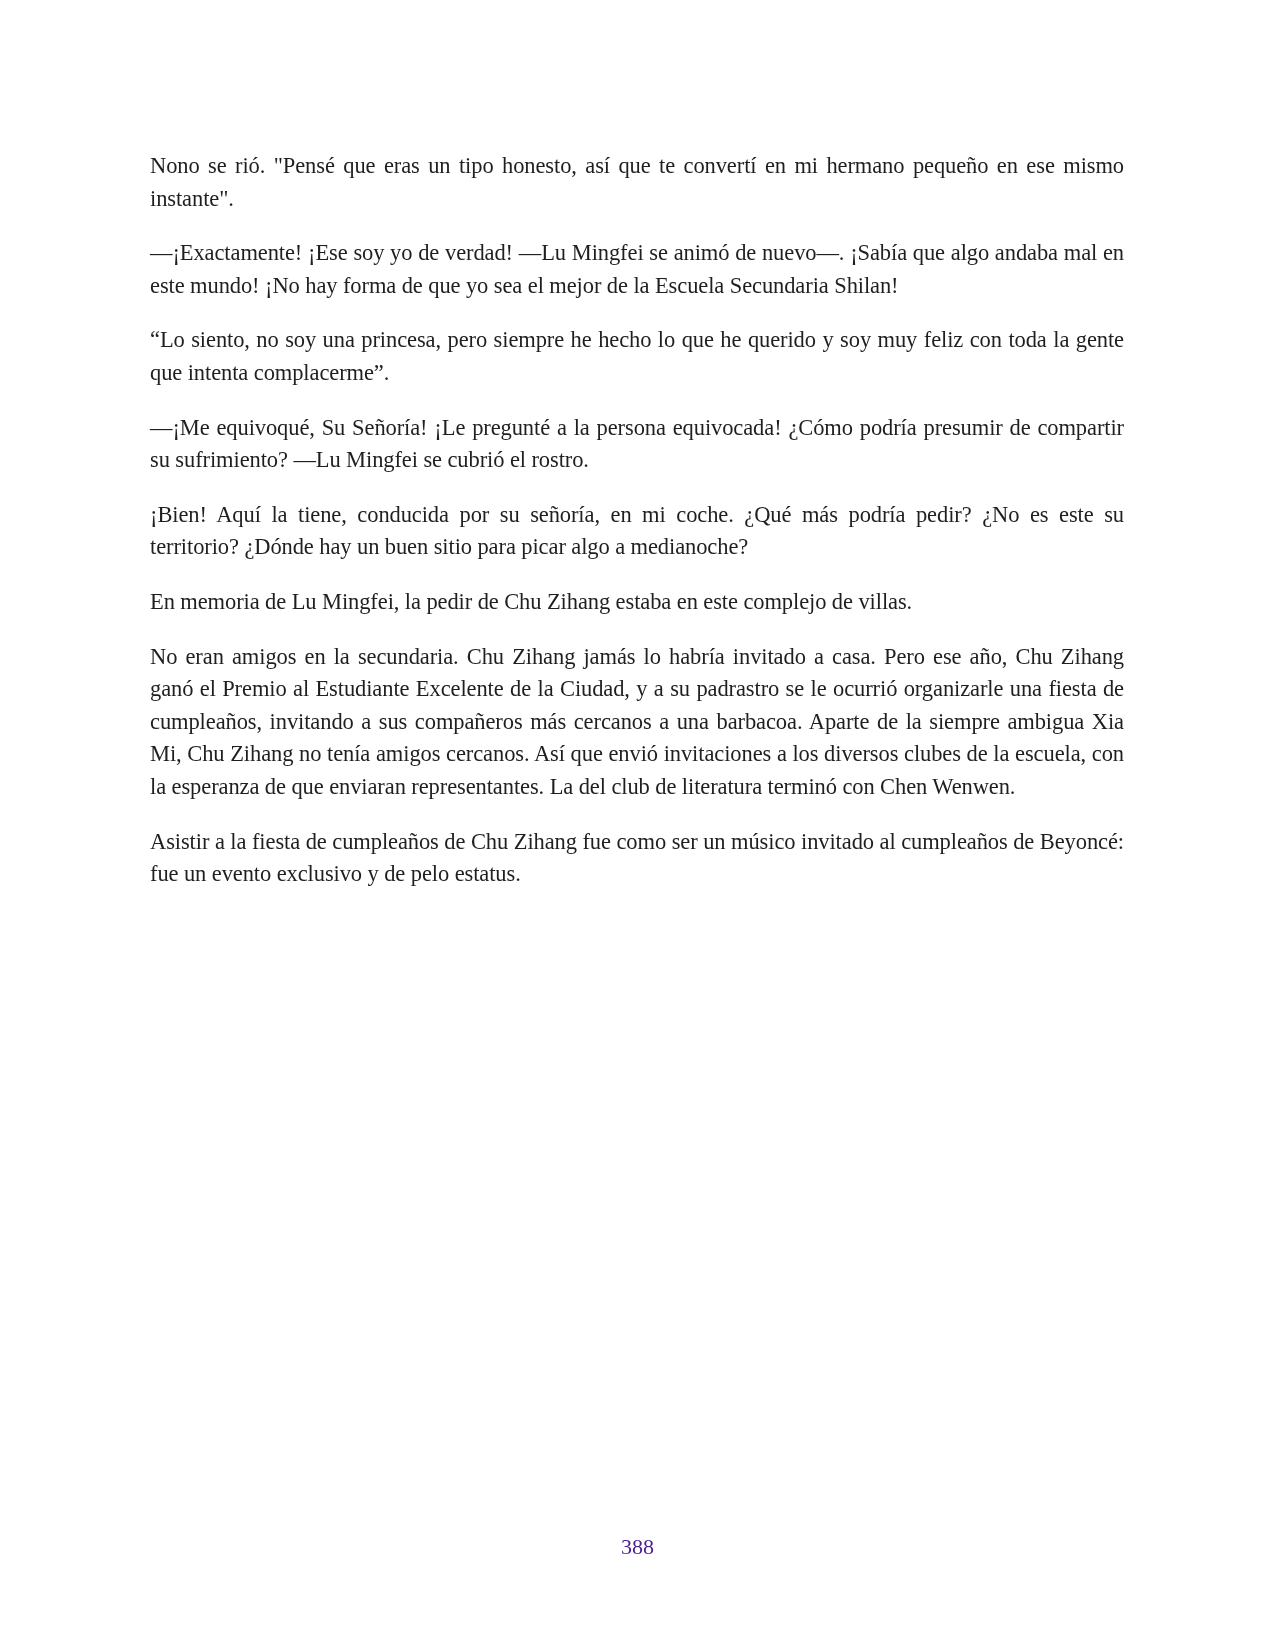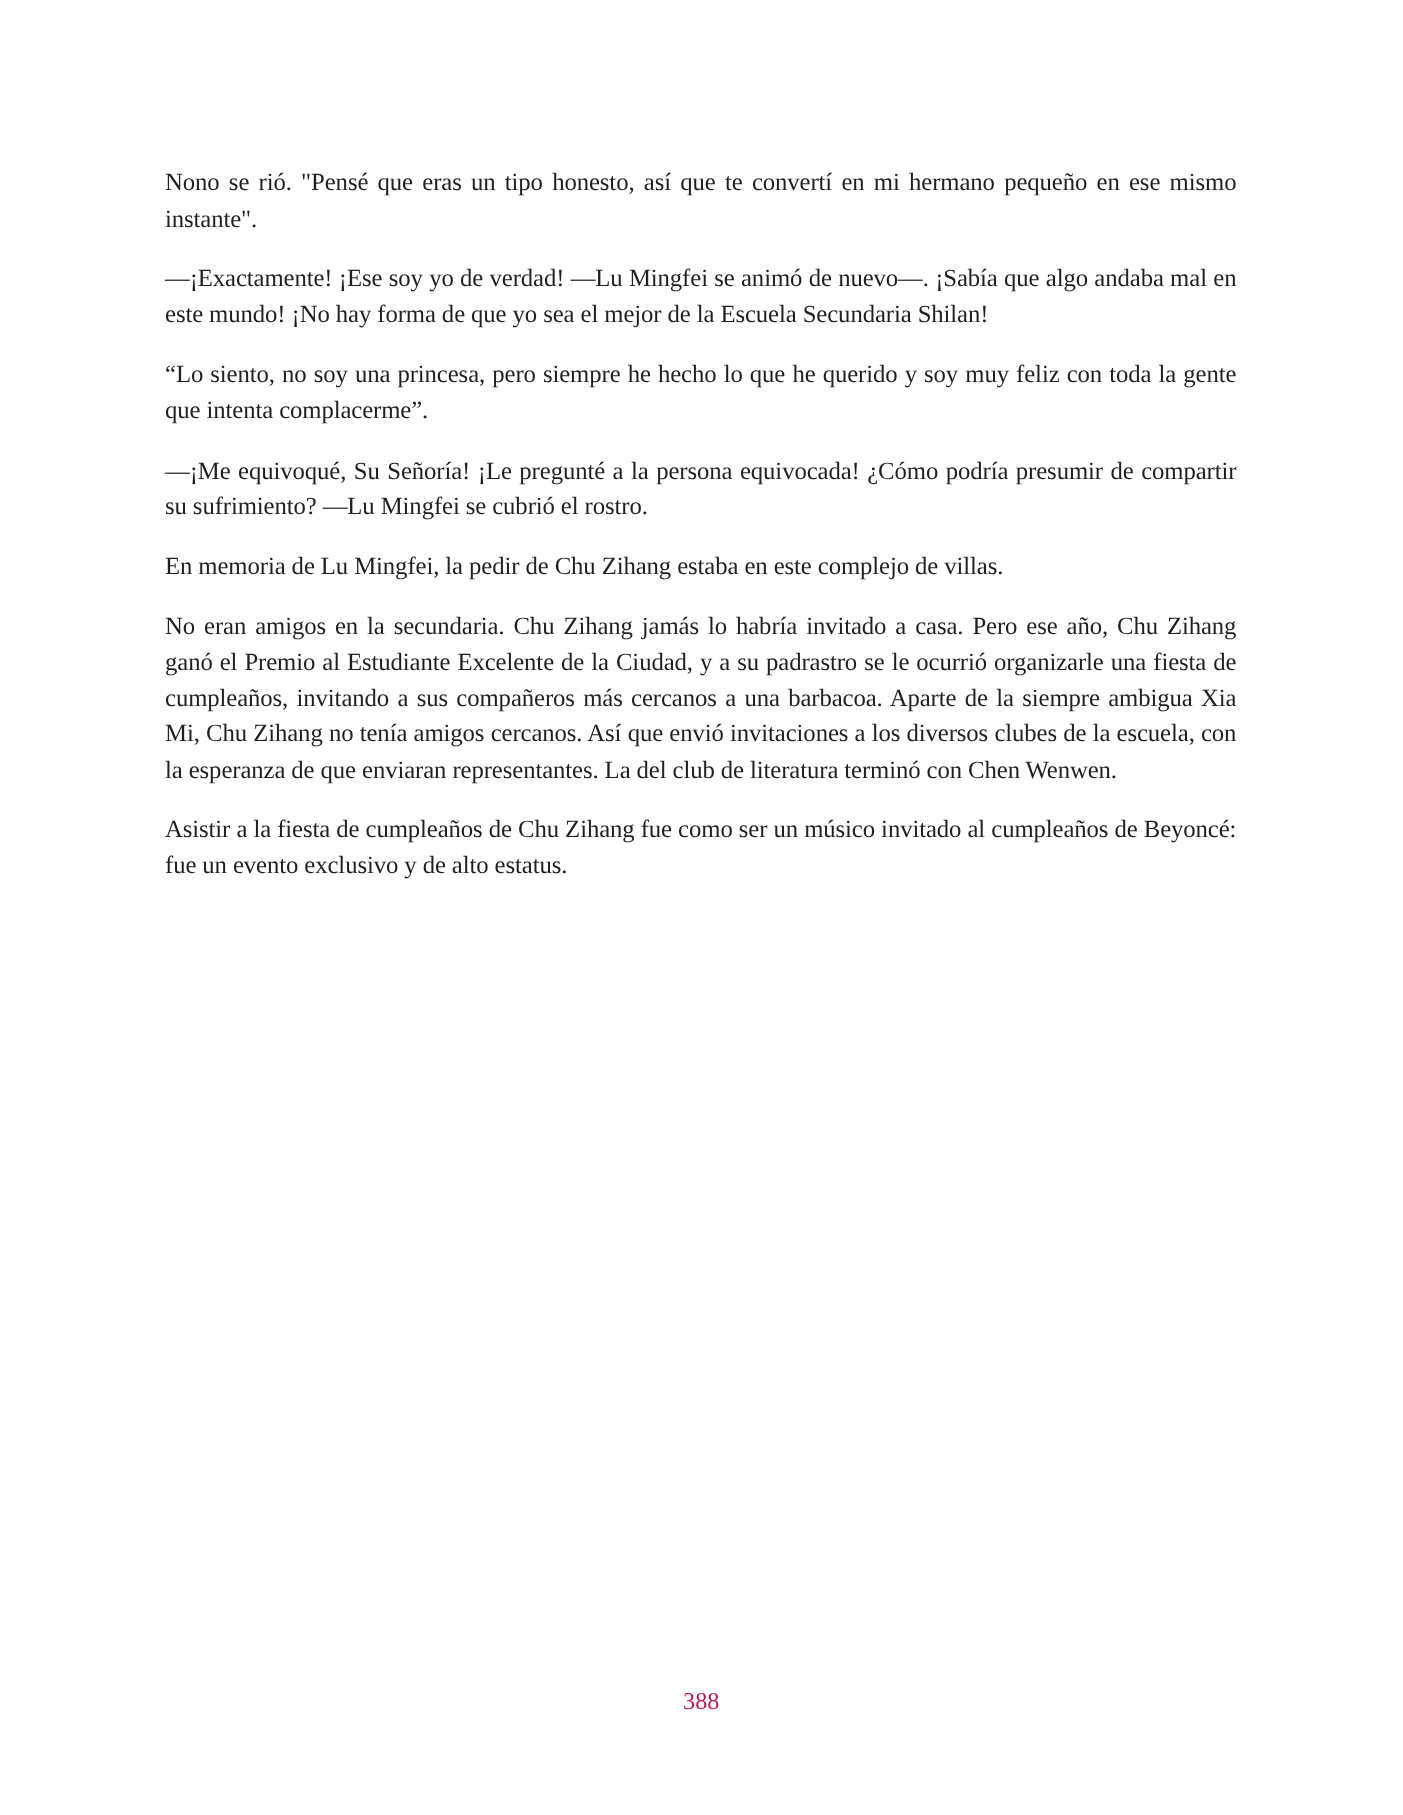--- a/index.html
+++ b/index.html
@@ -29,29 +29,30 @@
       letter-spacing: -0.1px;
     }
     .page-number {
       position: absolute;
       left: 0;
       width: 1275px;
       top: 1534px;
       text-align: center;
       font-family: "Liberation Serif", "DejaVu Serif", serif;
       font-size: 22px;
-      color: #be185d;
+      color: #4c1d95;
     }
   </style>
 </head>
 <body>
 
 <div class="page">
   <p class="para">Nono se rió. "Pensé que eras un tipo honesto, así que te convertí en mi hermano pequeño en ese mismo instante".</p>
   <p class="para">—¡Exactamente! ¡Ese soy yo de verdad! —Lu Mingfei se animó de nuevo—. ¡Sabía que algo andaba mal en este mundo! ¡No hay forma de que yo sea el mejor de la Escuela Secundaria Shilan!</p>
   <p class="para">“Lo siento, no soy una princesa, pero siempre he hecho lo que he querido y soy muy feliz con toda la gente que intenta complacerme”.</p>
   <p class="para">—¡Me equivoqué, Su Señoría! ¡Le pregunté a la persona equivocada! ¿Cómo podría presumir de compartir su sufrimiento? —Lu Mingfei se cubrió el rostro.</p>
+  <p class="para">¡Bien! Aquí la tiene, conducida por su señoría, en mi coche. ¿Qué más podría pedir? ¿No es este su territorio? ¿Dónde hay un buen sitio para picar algo a medianoche?</p>
   <p class="para">En memoria de Lu Mingfei, la pedir de Chu Zihang estaba en este complejo de villas.</p>
   <p class="para">No eran amigos en la secundaria. Chu Zihang jamás lo habría invitado a casa. Pero ese año, Chu Zihang ganó el Premio al Estudiante Excelente de la Ciudad, y a su padrastro se le ocurrió organizarle una fiesta de cumpleaños, invitando a sus compañeros más cercanos a una barbacoa. Aparte de la siempre ambigua Xia Mi, Chu Zihang no tenía amigos cercanos. Así que envió invitaciones a los diversos clubes de la escuela, con la esperanza de que enviaran representantes. La del club de literatura terminó con Chen Wenwen.</p>
-  <p class="para">Asistir a la fiesta de cumpleaños de Chu Zihang fue como ser un músico invitado al cumpleaños de Beyoncé: fue un evento exclusivo y de alto estatus.</p>
+  <p class="para">Asistir a la fiesta de cumpleaños de Chu Zihang fue como ser un músico invitado al cumpleaños de Beyoncé: fue un evento exclusivo y de pelo estatus.</p>
 </div>
 
 <div class="page-number">388</div>
 
 </body></html>

